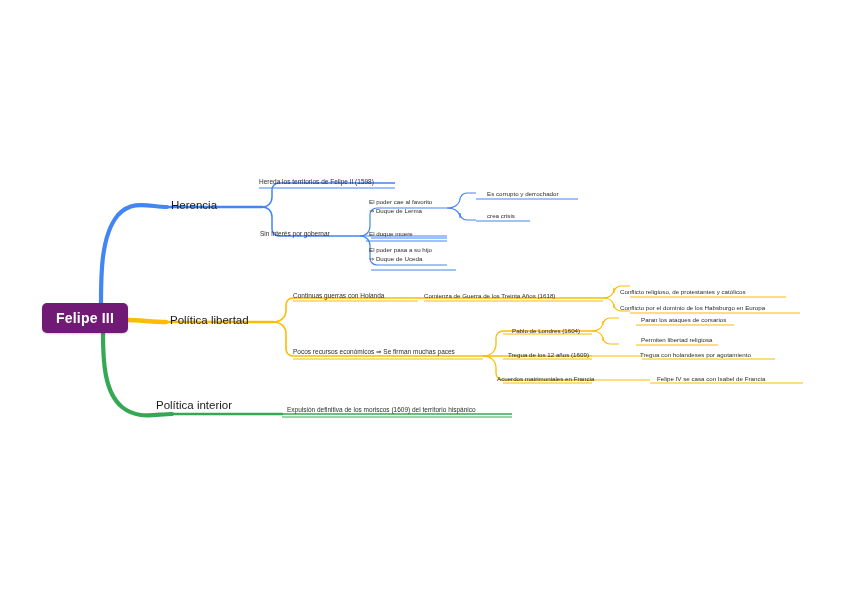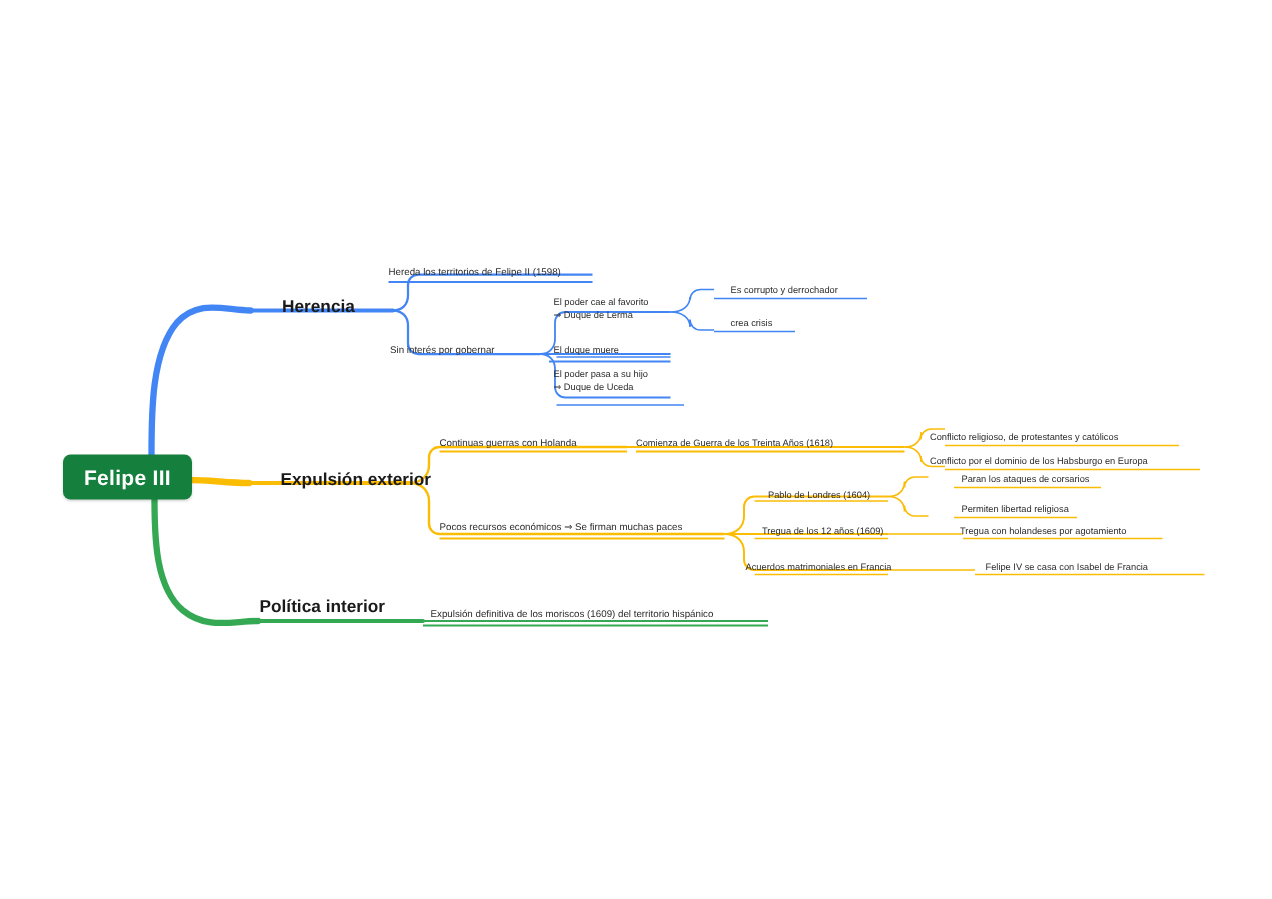--- a/index.html
+++ b/index.html
@@ -17,38 +17,37 @@
     color:#222222;
     white-space:nowrap;
     line-height:1.15;
   }
 
   
   .root-node{
     position:absolute;
     left:42px; top:303px;
     width:86px; height:30px;
-    background:#15803d;
+    background:#701a75;
     border-radius:5px;
     display:flex;align-items:center;justify-content:center;
     box-shadow:0 1px 2px rgba(0,0,0,0.18);
   }
   .root-node span{
     color:#ffffff;
     font-size:14px;
     font-weight:bold;
     letter-spacing:0.2px;
   }
 
   
   .l1{
     font-size:11.5px;
-    font-weight:bold;
+    font-weight:normal;
     color:#1a1a1a;
-    margin-left:17px;
   }
   
   .l2{
     font-size:6.5px;
     color:#2b2b2b;
   }
   
   .l3{
     font-size:6.2px;
     color:#2b2b2b;
@@ -132,21 +131,21 @@
     <line x1="282" y1="417" x2="512" y2="417" stroke="#34A853" stroke-width="1.2"></line>
   </g>
 </svg>
 
 <div class="root-node">
   <span>Felipe III</span>
 </div>
 
 <div class="node-label l1" style="left:171px;top:199px;">Herencia</div>
 
-<div class="node-label l1" style="left:170px;top:314px;">Expulsión exterior</div>
+<div class="node-label l1" style="left:170px;top:314px;">Política libertad</div>
 
 <div class="node-label l1" style="left:156px;top:399px;">Política interior</div>
 
 <div class="node-label l2" style="left:259px;top:178px;">Hereda los territorios de Felipe II (1598)</div>
 
 <div class="node-label l2" style="left:260px;top:230px;">Sin interés por gobernar</div>
 
 <div class="node-label l3 two-line" style="left:369px;top:198px;">
   <div>El poder cae al favorito</div>
   <div>⇒ Duque de Lerma</div>

